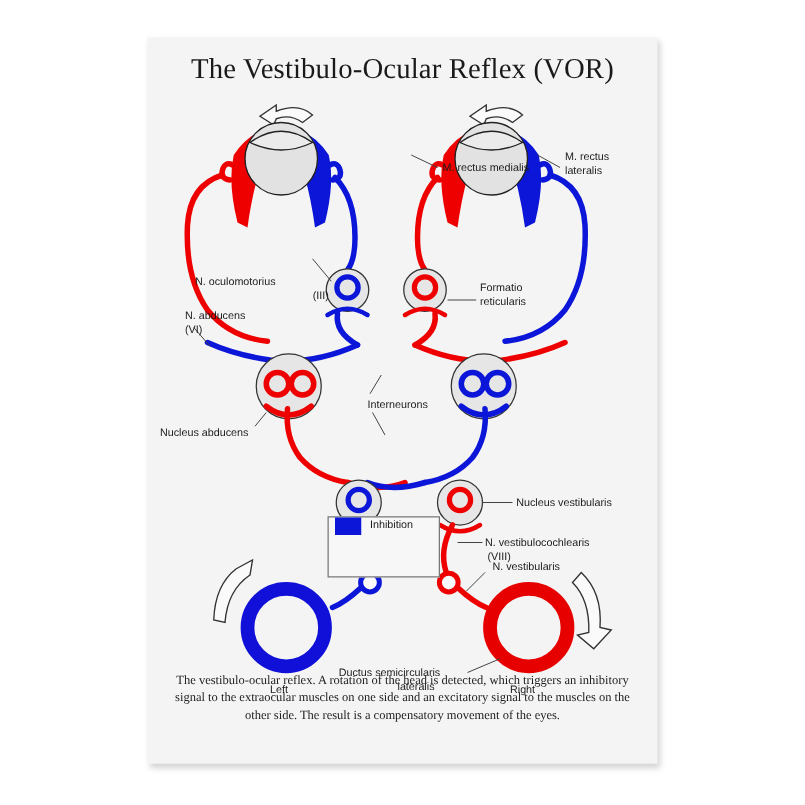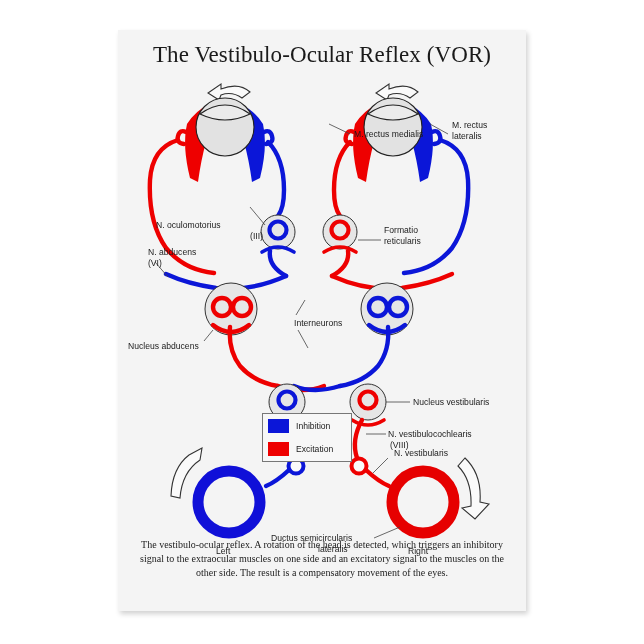--- a/index.html
+++ b/index.html
@@ -42,21 +42,21 @@
   .nblue{stroke:#0b16d8;}
   .nerve{fill:none;stroke-width:4.4;stroke-linecap:round;stroke-linejoin:round;}
   .nerve-thin{fill:none;stroke-width:3.6;stroke-linecap:round;}
   .musr{fill:#ee0000;}
   .musb{fill:#0b16d8;}
   #legend{
     position:absolute;left:144px;top:383px;
     width:88px;height:47px;
     background:#f7f7f7;border:1px solid #777;
   }
-  .leg-row{display:flex;align-items:center;height:23px;padding-left:5px;}
+  .leg-row{display:flex;height:23px;padding-left:5px;}
   .swatch{width:21px;height:14px;margin-right:7px;}
   .leg-txt{font-size:8.6px;color:#1b1b1b;}
 </style>
 </head>
 <body>
 
 <div id="stage">
   <div id="poster">
     <div id="poster-inner">
 
@@ -183,23 +183,19 @@
         <text class="lbl" x="98" y="524">Left</text>
         <text class="lbl" x="290" y="524">Right</text>
 
       </svg>
 
       <div id="legend">
         <div class="leg-row">
           <div class="swatch" style="background:#0b16d8"></div>
           <div class="leg-txt">Inhibition</div>
         </div>
-        <div class="leg-row">
-          <div class="swatch" style="background:#ee0000"></div>
-          <div class="leg-txt">Excitation</div>
-        </div>
       </div>
 
       <div id="caption">The vestibulo-ocular reflex. A rotation of the head is detected, which triggers an inhibitory signal to the extraocular muscles on one side and an excitatory signal to the muscles on the other side. The result is a compensatory movement of the eyes.</div>
 
     </div>
   </div>
 </div>
 
 </body></html>

